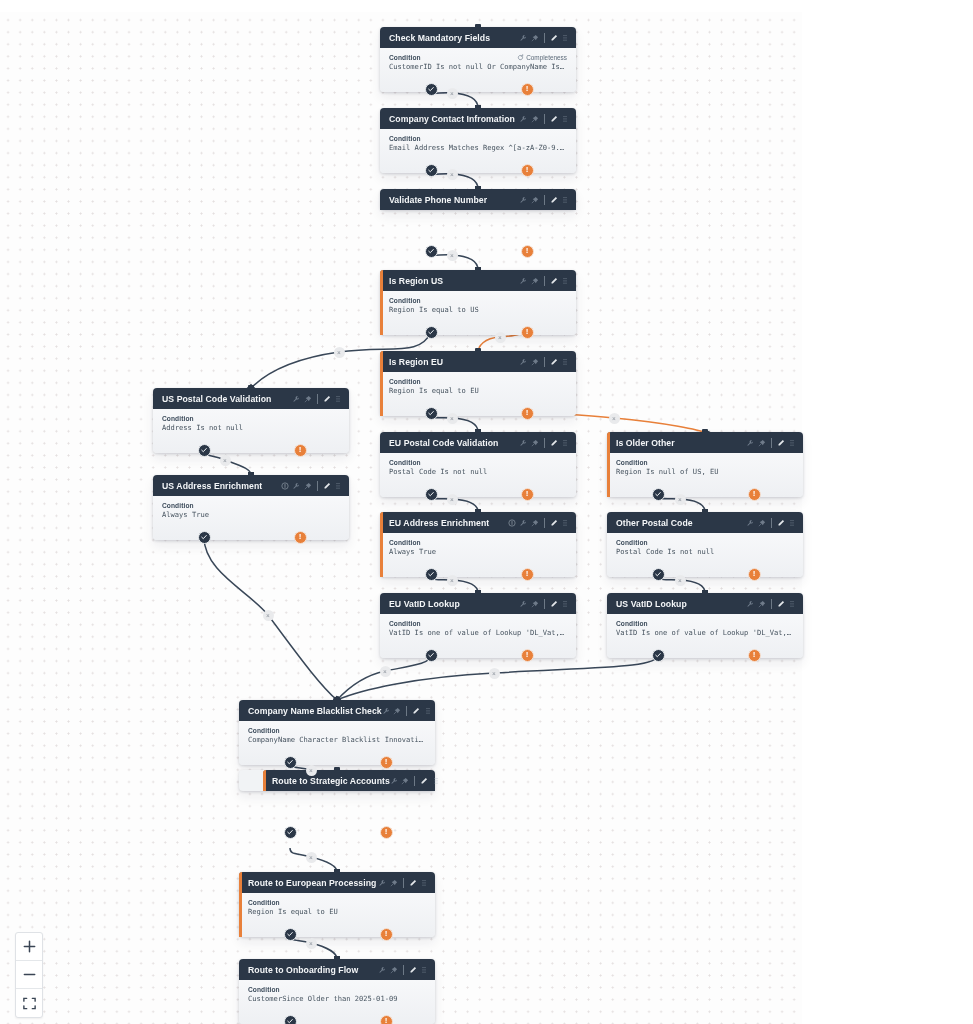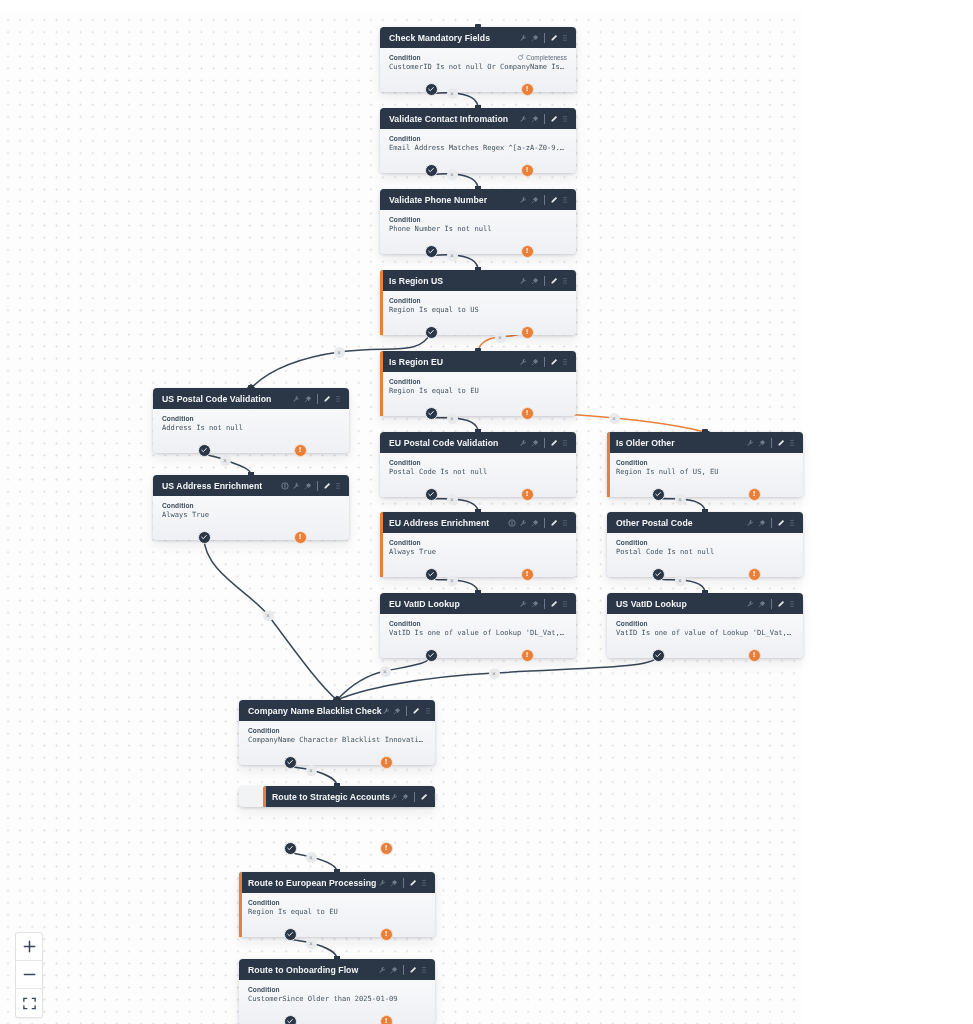--- a/index.html
+++ b/index.html
@@ -242,21 +242,21 @@
         <div class="handle top" style="left: 95px; top: -3px;"></div>
         <div class="handle ok" style="left: 44.5px; top: 55.5px;">
           <svg width="8" height="8" viewBox="0 0 16 16">
             <path d="M3.5 8.4 6.6 11.4 12.6 5" fill="none" stroke="#eef1f4" stroke-width="2" stroke-linecap="round" stroke-linejoin="round"></path>
           </svg>
         </div>
         <div class="handle warn" style="left: 140.5px; top: 55.5px;">!</div>
       </div>
       <div class="node" style="left: 380px; top: 96px; width: 196px;">
         <div class="node-head">
-          <div class="node-title">Validate Contact Infromation</div>
+          <div class="node-title">Company Contact Infromation</div>
           <div class="head-icons">
             <svg width="8" height="8" viewBox="0 0 16 16" class="hicon">
               <path d="M11.5 2.3a3.6 3.6 0 0 0-4 5.1L2.6 12.3l1.4 1.4 4.9-4.9a3.6 3.6 0 0 0 5.1-4L12 7l-1.8-.2L10 5z" fill="#99a5b3"></path>
             </svg>
             <svg width="8" height="8" viewBox="0 0 16 16" class="hicon">
               <path d="M9.4 1.8 6 5.2 3.4 6l6.6 6.6.8-2.6 3.4-3.4z" fill="#99a5b3"></path>
               <path d="M5.6 10.4 2.2 13.8" stroke="#99a5b3" stroke-width="1.4" stroke-linecap="round"></path>
             </svg>
             <div class="divider"></div>
             <svg width="8" height="8" viewBox="0 0 16 16" class="hicon bright">
@@ -305,24 +305,20 @@
               <g fill="#9fabb8">
                 <rect x="5" y="2.2" width="2" height="2"></rect>
                 <rect x="9" y="2.2" width="2" height="2"></rect>
                 <rect x="5" y="6.8" width="2" height="2"></rect>
                 <rect x="9" y="6.8" width="2" height="2"></rect>
                 <rect x="5" y="11.4" width="2" height="2"></rect>
                 <rect x="9" y="11.4" width="2" height="2"></rect>
               </g>
             </svg>
           </div>
-        </div>
-        <div class="node-body">
-          <div class="cond-label">Condition</div>
-          <div class="cond-value">Phone Number Is not null</div>
         </div>
         <div class="handle top" style="left: 95px; top: -3px;"></div>
         <div class="handle ok" style="left: 44.5px; top: 55.5px;">
           <svg width="8" height="8" viewBox="0 0 16 16">
             <path d="M3.5 8.4 6.6 11.4 12.6 5" fill="none" stroke="#eef1f4" stroke-width="2" stroke-linecap="round" stroke-linejoin="round"></path>
           </svg>
         </div>
         <div class="handle warn" style="left: 140.5px; top: 55.5px;">!</div>
       </div>
       <div class="node accent" style="left: 380px; top: 258px; width: 196px;">
@@ -755,21 +751,21 @@
           <div class="cond-value">CompanyName Character Blacklist Innovative Ventu…</div>
         </div>
         <div class="handle top" style="left: 95px; top: -3px;"></div>
         <div class="handle ok" style="left: 44.5px; top: 55.5px;">
           <svg width="8" height="8" viewBox="0 0 16 16">
             <path d="M3.5 8.4 6.6 11.4 12.6 5" fill="none" stroke="#eef1f4" stroke-width="2" stroke-linecap="round" stroke-linejoin="round"></path>
           </svg>
         </div>
         <div class="handle warn" style="left: 140.5px; top: 55.5px;">!</div>
       </div>
-      <div class="node accent" style="left: 239px; top: 774px; width: 196px; padding-left: 24px;">
+      <div class="node accent" style="left: 239px; top: 758px; width: 196px; padding-left: 24px;">
         <div class="node-head">
           <div class="node-title">Route to Strategic Accounts</div>
           <div class="head-icons">
             <svg width="8" height="8" viewBox="0 0 16 16" class="hicon">
               <path d="M11.5 2.3a3.6 3.6 0 0 0-4 5.1L2.6 12.3l1.4 1.4 4.9-4.9a3.6 3.6 0 0 0 5.1-4L12 7l-1.8-.2L10 5z" fill="#99a5b3"></path>
             </svg>
             <svg width="8" height="8" viewBox="0 0 16 16" class="hicon">
               <path d="M9.4 1.8 6 5.2 3.4 6l6.6 6.6.8-2.6 3.4-3.4z" fill="#99a5b3"></path>
               <path d="M5.6 10.4 2.2 13.8" stroke="#99a5b3" stroke-width="1.4" stroke-linecap="round"></path>
             </svg>

